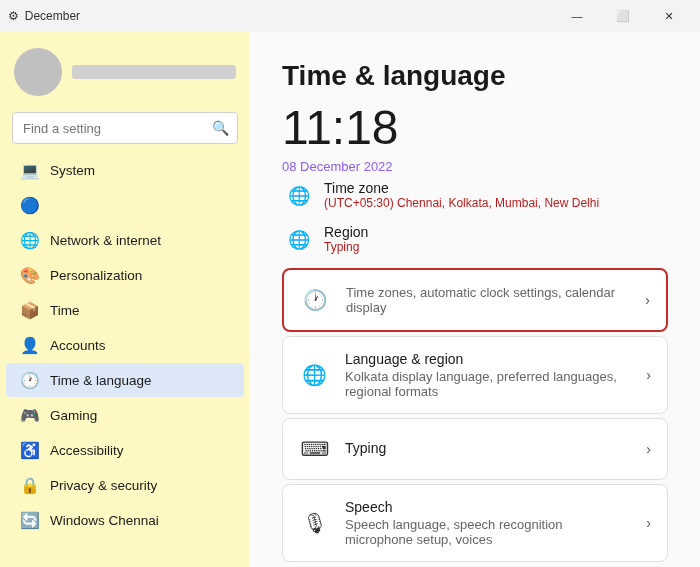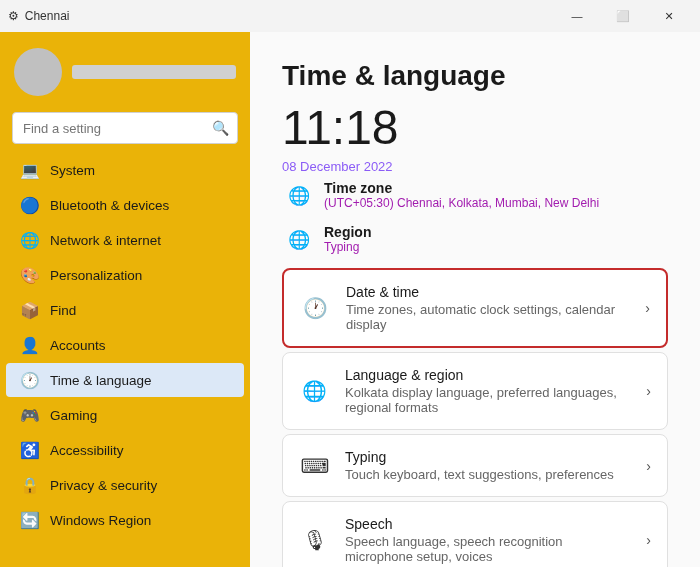--- a/index.html
+++ b/index.html
@@ -50,21 +50,21 @@
     
     .main {
       display: flex;
       flex: 1;
       overflow: hidden;
     }
 
     
     .sidebar {
       width: 250px;
-      background: #eab308;
+      background: #fef9c3;
       flex-shrink: 0;
       display: flex;
       flex-direction: column;
       overflow-y: auto;
       padding-bottom: 15px;
     }
 
     .user-profile {
       display: flex;
       align-items: center;
@@ -178,25 +178,25 @@
       align-items: center;
       justify-content: center;
       font-size: 18px;
       color: #333;
       margin-top: 2px;
     }
     .info-text {}
     .info-label {
       font-size: 14px;
       color: #1a1a1a;
-      font-weight: 700;
+      font-weight: 400;
     }
     .info-sub {
       font-size: 12px;
-      color: #a21caf;
+      color: #b91c1c;
     }
 
     
     .setting-card {
       background: white;
       border-radius: 8px;
       margin-bottom: 4px;
       display: flex;
       align-items: center;
       padding: 14px 16px;
@@ -235,21 +235,21 @@
       color: #555;
       font-size: 14px;
     }
   </style>
 </head>
 <body>
 
 <div class="titlebar">
   <div class="titlebar-left">
     <span>⚙</span>
-    <span>Chennai</span>
+    <span>December</span>
   </div>
   <div class="titlebar-controls">
     <button class="titlebar-btn">—</button>
     <button class="titlebar-btn">⬜</button>
     <button class="titlebar-btn close">✕</button>
   </div>
 </div>
 
 <div class="main">
 
@@ -265,33 +265,32 @@
       <span class="search-icon-wrap">🔍</span>
     </div>
 
     <div id="nav-list">
         <div class="nav-item">
       <span class="nav-icon">💻</span>
       <span>System</span>
     </div>
         <div class="nav-item">
       <span class="nav-icon">🔵</span>
-      <span>Bluetooth &amp; devices</span>
     </div>
         <div class="nav-item">
       <span class="nav-icon">🌐</span>
       <span>Network &amp; internet</span>
     </div>
         <div class="nav-item">
       <span class="nav-icon">🎨</span>
       <span>Personalization</span>
     </div>
         <div class="nav-item">
       <span class="nav-icon">📦</span>
-      <span>Find</span>
+      <span>Time</span>
     </div>
         <div class="nav-item">
       <span class="nav-icon">👤</span>
       <span>Accounts</span>
     </div>
         <div class="nav-item active">
       <span class="nav-icon">🕐</span>
       <span>Time &amp; language</span>
     </div>
         <div class="nav-item">
@@ -301,21 +300,21 @@
         <div class="nav-item">
       <span class="nav-icon">♿</span>
       <span>Accessibility</span>
     </div>
         <div class="nav-item">
       <span class="nav-icon">🔒</span>
       <span>Privacy &amp; security</span>
     </div>
         <div class="nav-item">
       <span class="nav-icon">🔄</span>
-      <span>Windows Region</span>
+      <span>Windows Chennai</span>
     </div>
       </div>
   </div>
 
   <div class="content">
     <div class="page-title">Time &amp; language</div>
     <div class="time-display">11:18</div>
     <div class="date-display">08 December 2022</div>
 
     <div id="info-list">
@@ -332,38 +331,36 @@
         <div class="info-label">Region</div>
         <div class="info-sub">Typing</div>
       </div>
     </div>
       </div>
 
     <div id="settings-list">
         <div class="setting-card highlighted">
       <div class="setting-icon">🕐</div>
       <div class="setting-text">
-        <div class="setting-label">Date &amp; time</div>
         <div class="setting-desc">Time zones, automatic clock settings, calendar display</div>
       </div>
       <span class="chevron">›</span>
     </div>
         <div class="setting-card">
       <div class="setting-icon">🌐</div>
       <div class="setting-text">
         <div class="setting-label">Language &amp; region</div>
         <div class="setting-desc">Kolkata display language, preferred languages, regional formats</div>
       </div>
       <span class="chevron">›</span>
     </div>
         <div class="setting-card">
       <div class="setting-icon">⌨</div>
       <div class="setting-text">
         <div class="setting-label">Typing</div>
-        <div class="setting-desc">Touch keyboard, text suggestions, preferences</div>
       </div>
       <span class="chevron">›</span>
     </div>
         <div class="setting-card">
       <div class="setting-icon">🎙</div>
       <div class="setting-text">
         <div class="setting-label">Speech</div>
         <div class="setting-desc">Speech language, speech recognition microphone setup, voices</div>
       </div>
       <span class="chevron">›</span>

